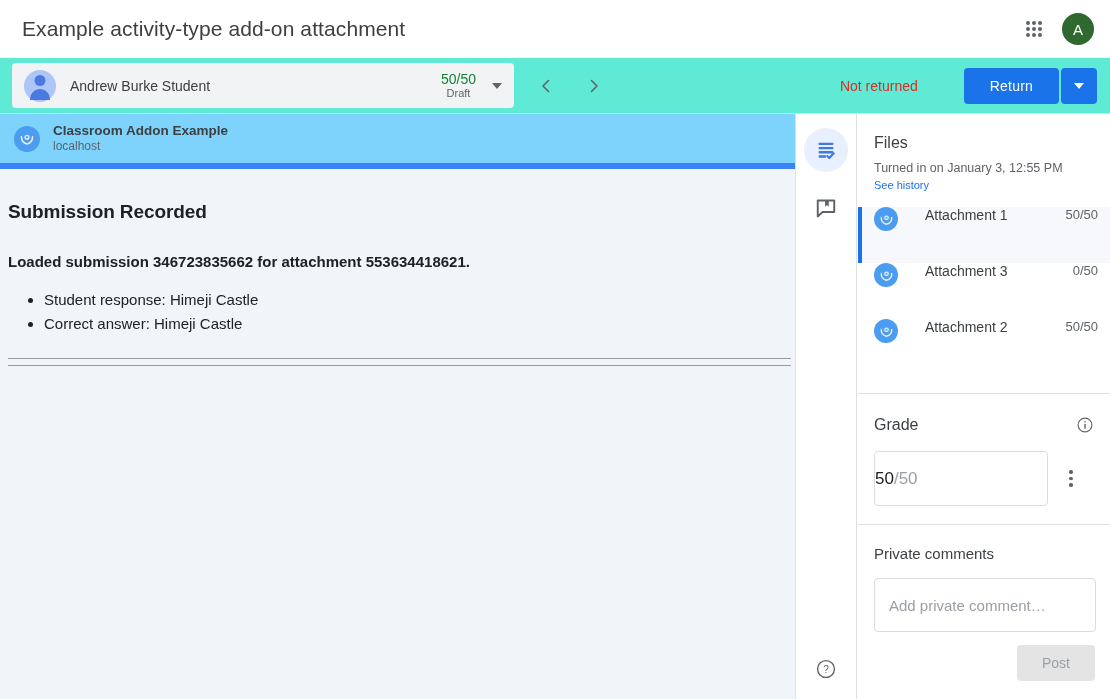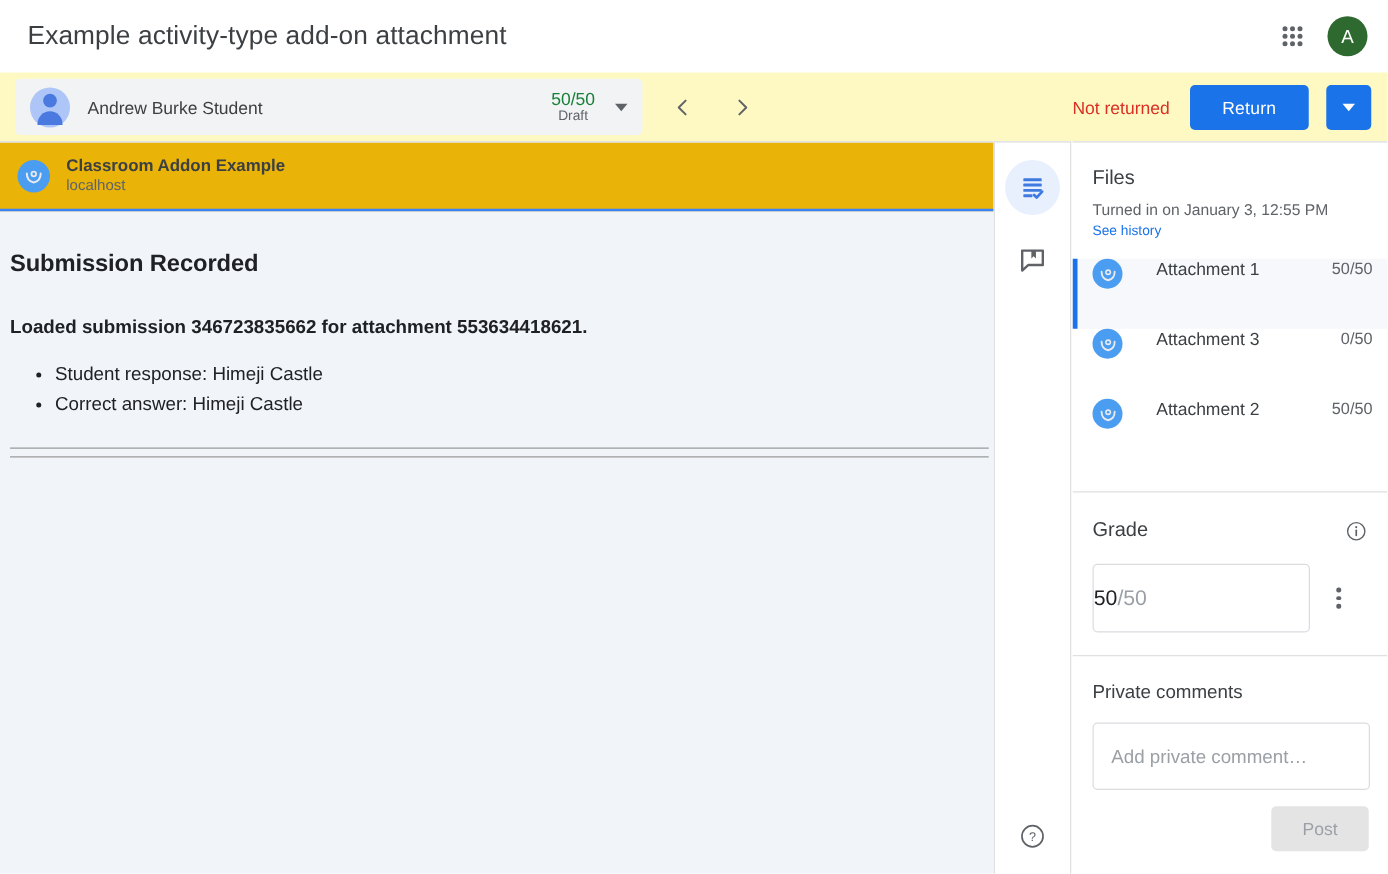--- a/index.html
+++ b/index.html
@@ -45,21 +45,21 @@
     width: 32px; height: 32px; border-radius: 50%;
     background: #2e6930;
     color: #fff; font-size: 15px;
     display: flex; align-items: center; justify-content: center;
     cursor: pointer;
   }
 
   
   .actionbar {
     position: absolute; left: 0; top: 58px; width: 1110px; height: 55px;
-    background: #fef9c3;
+    background: #5eead4;
     display: flex; align-items: center;
   }
   .student-chip {
     margin-left: 12px;
     width: 502px; height: 45px;
     background: #f1f3f4;
     border-radius: 4px;
     display: flex; align-items: center;
     cursor: pointer;
   }
@@ -112,21 +112,21 @@
   .navarrow svg { display: block; }
 
   .actionbar-right {
     margin-left: auto; margin-right: 13px;
     display: flex; align-items: center; gap: 16px;
   }
   .not-returned {
     font-size: 14px; color: #d93025;
     white-space: nowrap;
   }
-  .return-group { display: flex; align-items: center; gap: 14px; }
+  .return-group { display: flex; align-items: center; gap: 2px; margin-left: 30px; }
   .btn-return {
     background: #1a73e8; color: #fff;
     border: none; border-radius: 4px;
     height: 36px; padding: 0 26px;
     font-size: 14px; font-family: inherit;
     letter-spacing: 0.2px;
     cursor: pointer;
   }
   .btn-return-caret {
     background: #1a73e8;
@@ -139,22 +139,22 @@
 
   
   .addon-area {
     position: absolute; left: 0; top: 113px;
     width: 795px; height: 586px;
     background: #f1f5f9;
     border-top: 1px solid #dadce0;
     overflow: hidden;
   }
   .addon-header {
-    height: 55px; background: #eab308;
-    border-bottom: 2px solid #3b82f6;
+    height: 55px; background: #7dd3fc;
+    border-bottom: 6px solid #3b82f6;
     display: flex; align-items: center;
   }
   .addon-logo {
     margin-left: 14px;
     width: 26px; height: 26px; border-radius: 50%;
     background: #4a9df0;
     display: flex; align-items: center; justify-content: center;
     flex: none;
   }
   .addon-logo svg { display: block; }

